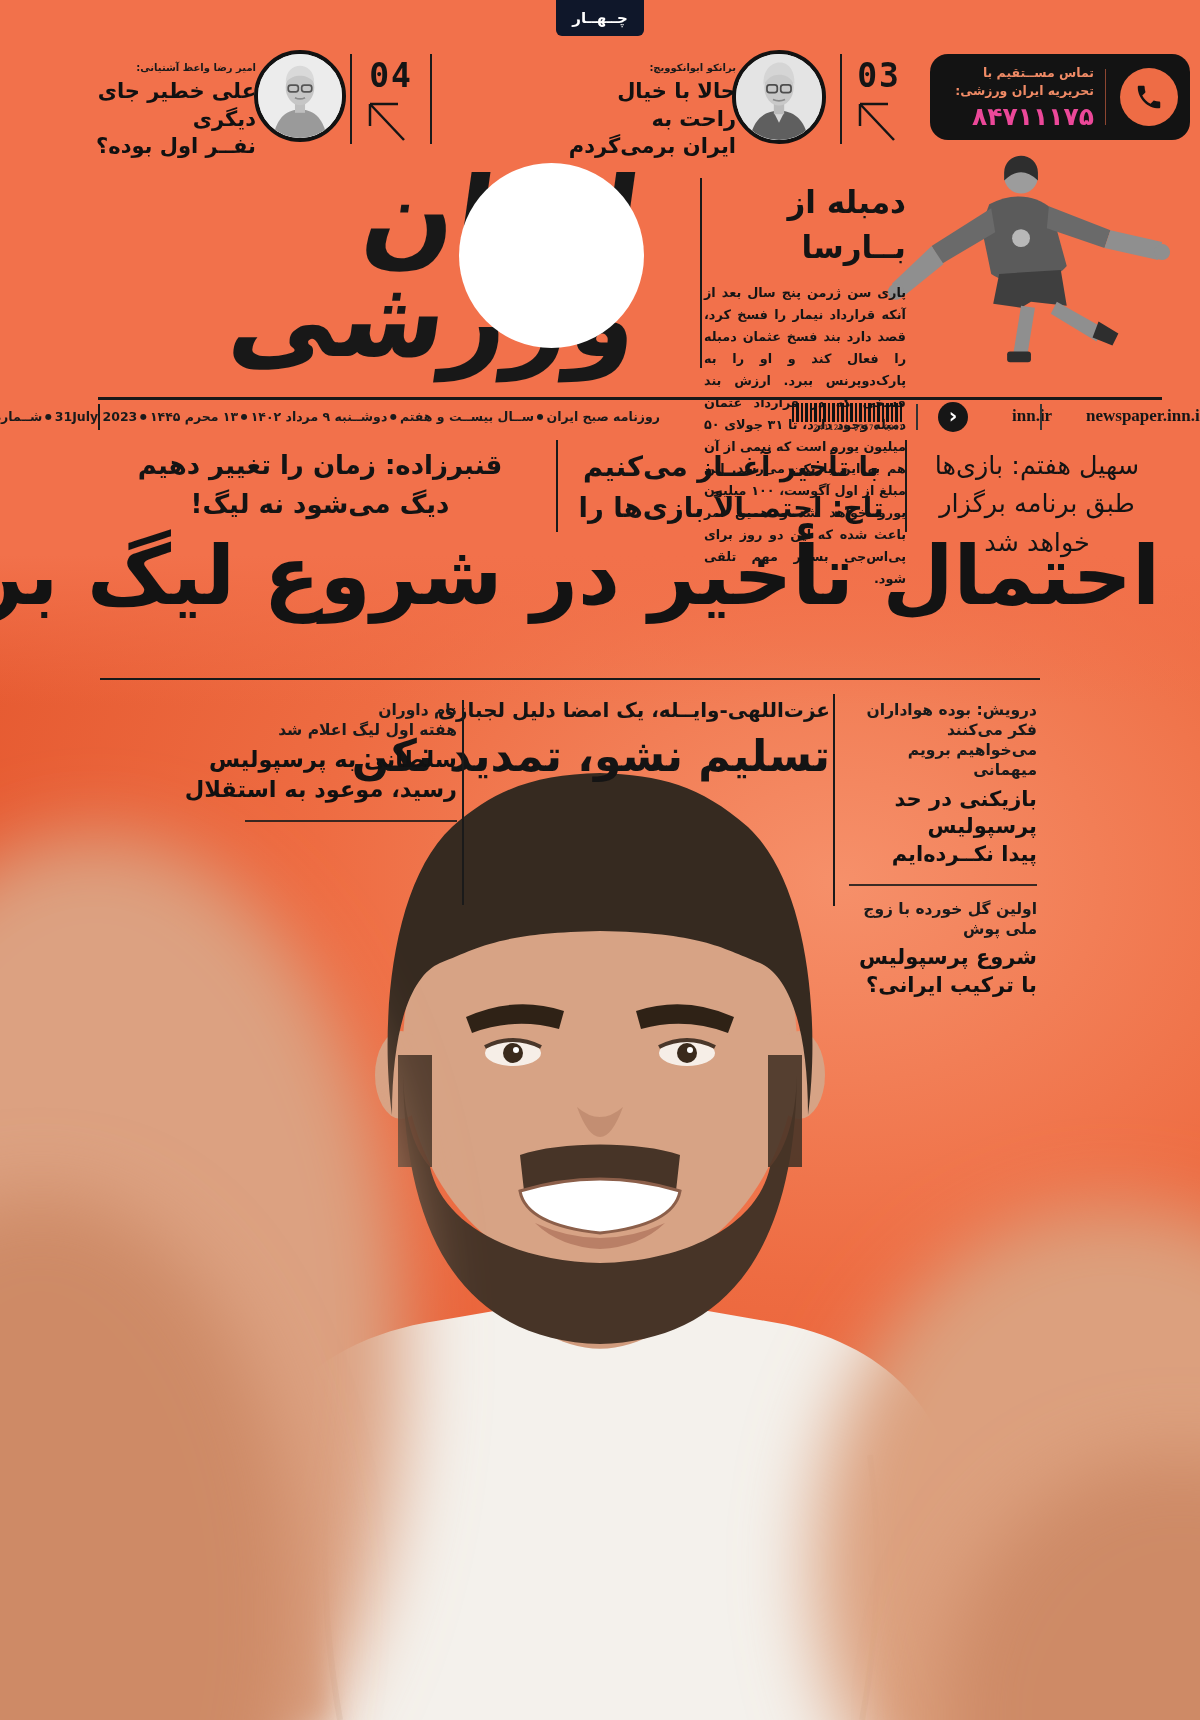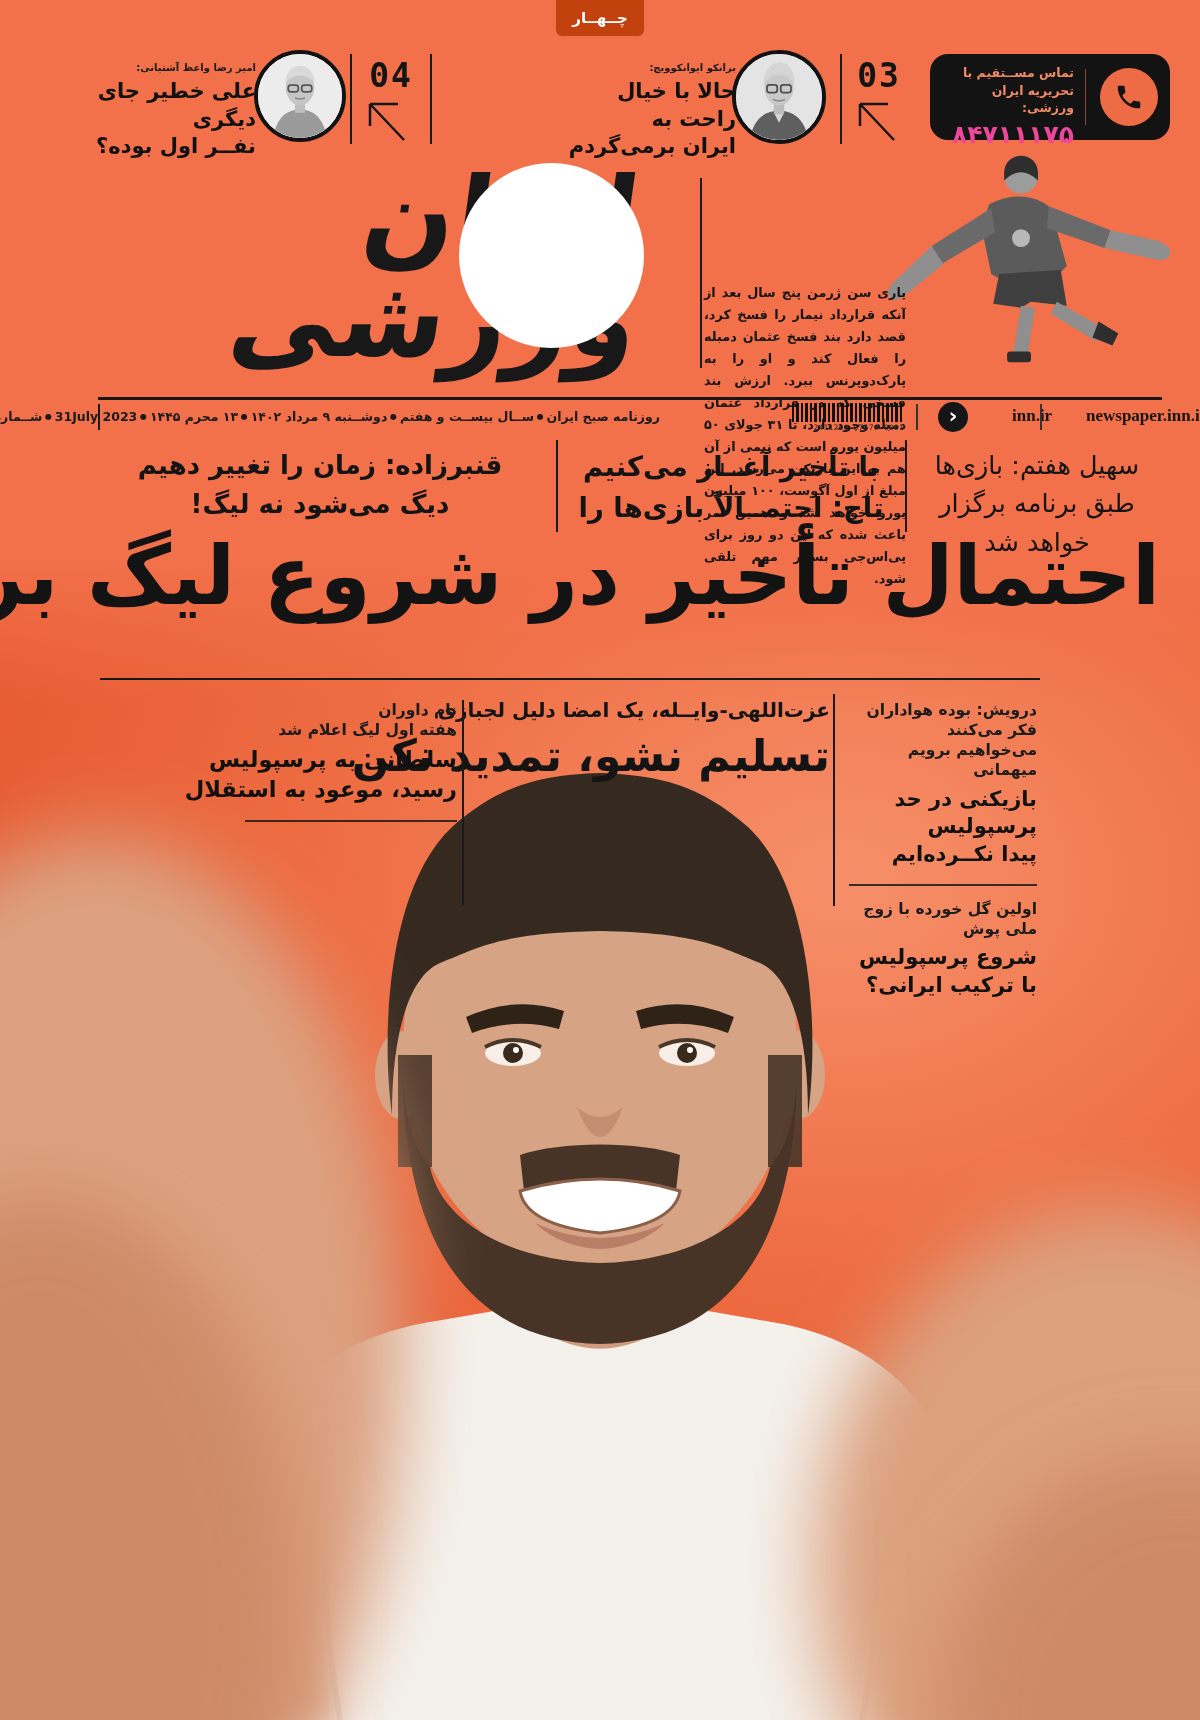--- a/index.html
+++ b/index.html
@@ -7,32 +7,32 @@
   .page{position:relative;width:1200px;height:1720px;margin:0 auto;background:#F2714B;overflow:hidden;color:#141414;}
   .abs{position:absolute;}
   .rtl{direction:rtl;}
   
   .photo{left:0;top:555px;width:1200px;height:1165px;z-index:1;
     background:radial-gradient(115% 90% at 70% 28%, #F6906A 0%, #EE6C42 38%, #E4562D 72%, #DC5026 100%);}
   .photo::before{content:"";position:absolute;left:0;top:0;width:100%;height:150px;
     background:linear-gradient(#F2714B,rgba(242,113,75,0));}
   .photo svg{position:absolute;left:0;top:0;}
   
-  .red-tab{left:556px;top:0;width:88px;height:36px;background:#c2410c;border-radius:0 0 6px 6px;z-index:5;
+  .red-tab{left:556px;top:0;width:88px;height:36px;background:#0f172a;border-radius:0 0 6px 6px;z-index:5;
     display:flex;align-items:center;justify-content:center;color:#fff;font-size:15px;font-weight:bold;}
   
   .teaser{z-index:5;text-align:right;}
   .t-kicker{font-size:10px;font-weight:600;margin-bottom:5px;color:#1a1a1a;}
   .t-title{font-size:21px;font-weight:800;line-height:1.32;color:#111;}
   .portrait{border-radius:50%;border:4px solid #121212;overflow:hidden;background:#e9e9e9;z-index:5;box-sizing:border-box;}
   .vbar{width:2px;background:#1a1a1a;z-index:5;}
   .marker-digits{font-family:"DejaVu Sans Mono",monospace;font-weight:bold;font-size:33px;color:#151515;letter-spacing:2px;text-align:center;z-index:5;}
   .marker-arrow{z-index:5;}
   
-  .phone-box{left:930px;top:54px;width:240px;height:86px;background:#131313;border-radius:18px;z-index:5;}
+  .phone-box{left:930px;top:54px;width:240px;height:86px;background:#131313;border-radius:18px;z-index:5;padding-left:20px;}
   .phone-circle{position:absolute;right:12px;top:14px;width:58px;height:58px;border-radius:50%;background:#EE6C45;
     display:flex;align-items:center;justify-content:center;}
   .phone-div{position:absolute;right:84px;top:15px;width:1.5px;height:56px;background:rgba(242,113,75,.55);}
   .phone-texts{position:absolute;right:96px;left:12px;top:10px;direction:rtl;text-align:right;}
   .phone-line{font-size:12.5px;color:#F08B66;line-height:1.4;font-weight:600;}
   .phone-number{font-size:25px;font-weight:bold;color:#ec4899;margin-top:3px;letter-spacing:1px;}
   
   .masthead{left:150px;top:166px;width:488px;z-index:3;direction:rtl;text-align:right;}
   .logo-line{font-size:108px;font-weight:900;line-height:.94;color:#181818;transform:skewX(-8deg);letter-spacing:-2px;}
   .white-circle{left:459px;top:163px;width:185px;height:185px;border-radius:50%;background:#fff;z-index:4;}
@@ -210,21 +210,21 @@
   </div>
 
   <div class="abs masthead">
     <div class="logo-line">ایران</div>
     <div class="logo-line">ورزشی</div>
   </div>
   <div class="abs white-circle"></div>
 
   <div class="abs demb-rule"></div>
   <div class="abs demb-head">
-    <br>
+    <span>دمبله از بــارسا</span><br>
   </div>
   <div class="abs demb-body">پاری سن ژرمن پنج سال بعد از آنکه قرارداد نیمار را فسخ کرد، قصد دارد بند فسخ عثمان دمبله را فعال کند و او را به پارک‌دوپرنس ببرد. ارزش بند فسخی که در قرارداد عثمان دمبله وجود دارد، تا ۳۱ جولای ۵۰ میلیون یورو است که نیمی از آن هم به این بازیکن می‌رسد. این مبلغ از اول آگوست، ۱۰۰ میلیون یورو خواهد شد و همین امر باعث شده که این دو روز برای پی‌اس‌جی بسیار مهم تلقی شود.</div>
   <svg class="abs demb-photo" width="308" height="224" viewBox="0 0 310 224">
     <circle cx="150" cy="30" r="17" fill="#9c9c9c"></circle>
     <path d="M133,26 A17,17 0 0 1 167,26 L167,34 C155,23 145,23 133,34 Z" fill="#2e2e2e"></path>
     <path d="M118,58 C140,46 165,48 180,62 L196,120 C180,140 140,142 120,128 L110,80 Z" fill="#5b5b5b"></path>
     <circle cx="150" cy="92" r="9" fill="#cfcfcf" opacity=".8"></circle>
     <path d="M120,62 L60,100 L70,118 L124,86 Z" fill="#6a6a6a"></path>
     <path d="M60,100 L20,138 L30,152 L72,118 Z" fill="#8f8f8f"></path>
     <circle cx="24" cy="146" r="8" fill="#8f8f8f"></circle>

